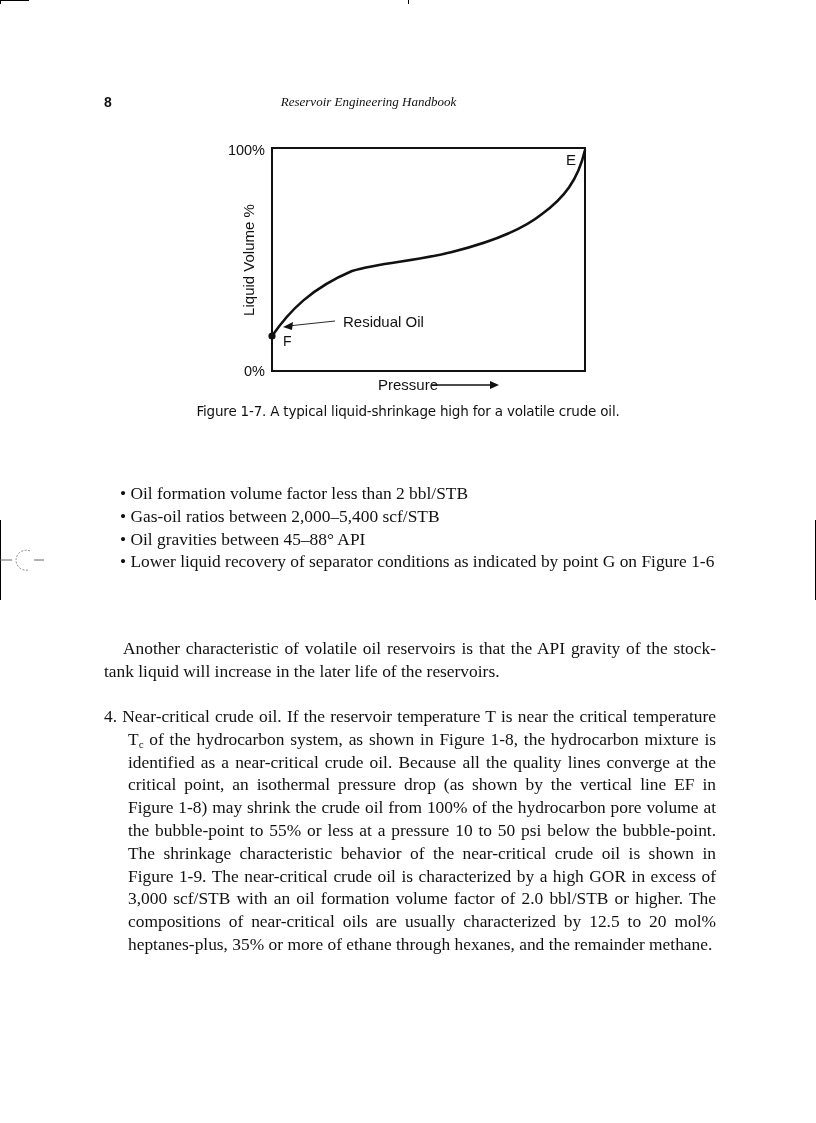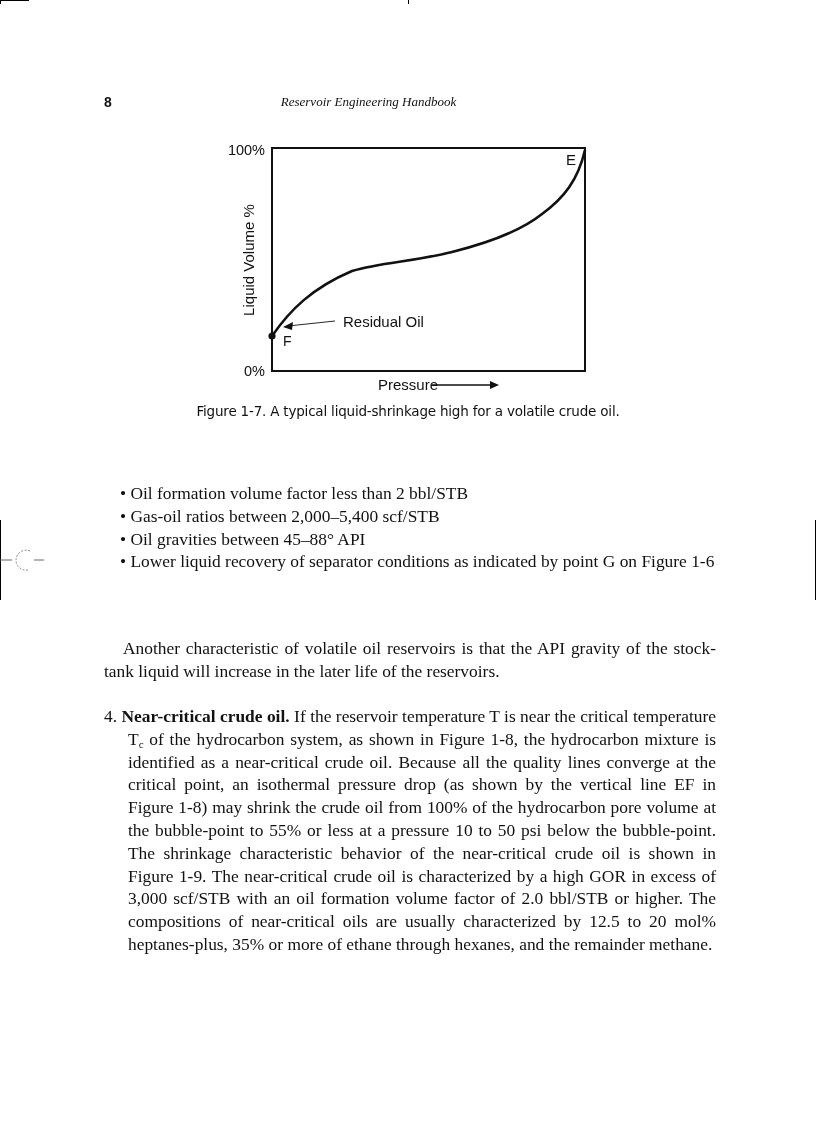--- a/index.html
+++ b/index.html
@@ -11,21 +11,21 @@
   .figure { position: absolute; left: 12px; top: 130px; width: 816px; height: 300px; }
   .figure svg { position: absolute; left: 0; top: 0; }
   .caption { position: absolute; top: 403px; left: 0; width: 816px; text-align: center; font-family: "DejaVu Sans", sans-serif; font-size: 13.5px; letter-spacing: -0.2px; }
   .caption b { font-weight: normal; }
   .body-text { font-family: "Liberation Serif", serif; font-size: 17.4px; line-height: 22.8px; }
   .bullets { position: absolute; left: 120px; top: 482px; width: 600px; margin: 0; padding: 0; list-style: none; }
   .bullets li { padding-left: 18px; text-indent: -18px; }
   .para { position: absolute; left: 104px; width: 612px; text-align: justify; margin: 0; }
   .para .indent { display: inline-block; width: 19px; }
   .numbered { position: absolute; left: 104px; top: 705px; width: 612px; text-align: justify; margin: 0; padding-left: 24px; text-indent: -24px; box-sizing: border-box; }
-  .numbered b { font-weight: bold; }
+  .numbered b { font-weight: normal; }
   sub { font-size: 11px; vertical-align: -3px; line-height: 0; }
 </style>
 </head>
 <body>
 
 <div class="crop-mark" style="left:0;top:0;width:29px;height:1px;"></div>
 <div class="crop-mark" style="left:0;top:0;width:1px;height:4px;"></div>
 <div class="crop-mark" style="left:408px;top:0;width:1px;height:4px;"></div>
 <div class="crop-mark" style="left:0;top:520px;width:1px;height:80px;"></div>
 <div class="crop-mark" style="left:815px;top:520px;width:1px;height:80px;"></div>

